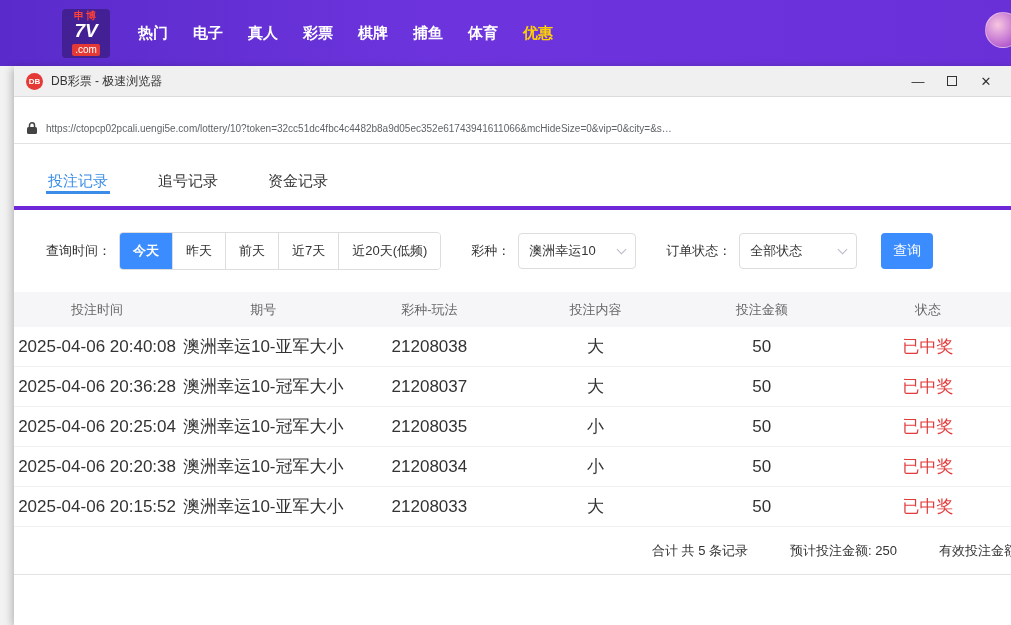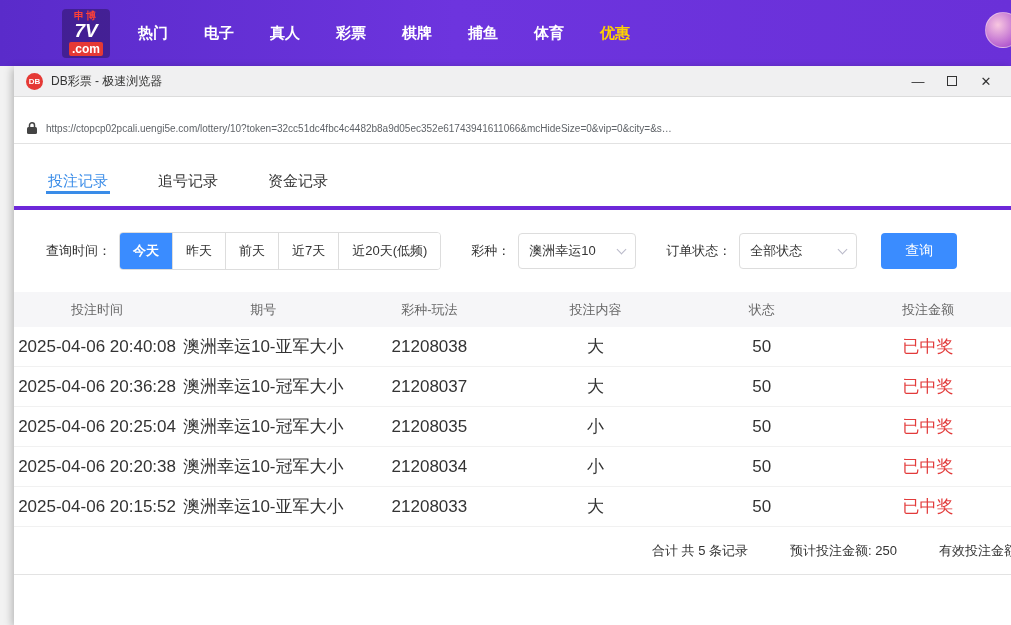--- a/index.html
+++ b/index.html
@@ -3,22 +3,22 @@
 <meta charset="utf-8">
 <style>
   * { margin:0; padding:0; box-sizing:border-box; }
   html,body { width:1011px; height:625px; overflow:hidden; font-family:"Liberation Sans","DejaVu Sans",sans-serif; background:#f2f2f2; }
 
   
   .topbar { position:relative; height:66px; background:linear-gradient(90deg,#5a2bca 0%,#6d34de 45%,#6a30d8 100%); display:flex; align-items:center; }
   .logo { margin-left:62px; width:48px; text-align:center; background:rgba(0,0,0,.28); border-radius:4px; padding:2px 3px; line-height:1; cursor:pointer; }
   .logo-cn { display:block; color:#ff4136; font-size:10px; font-weight:bold; letter-spacing:2px; }
   .logo-main { display:block; color:#fff; font-size:19px; font-weight:800; font-style:italic; }
-  .logo-sub { display:inline-block; background:#e53935; color:#fff; font-size:12px; padding:1px 3px; border-radius:2px;font-weight:bold; }
-  .nav { display:flex; margin-left:26px; gap:32px; }
+  .logo-sub { display:inline-block; background:#e53935; color:#fff; font-size:10px; padding:1px 3px; border-radius:2px; }
+  .nav { display:flex; margin-left:26px; gap:21px; }
   .nav-item { color:#fff; font-size:15px; font-weight:bold; cursor:pointer; padding:6px 2px; }
   .nav-item.promo { color:#ffd200; }
   .avatar { position:absolute; right:-10px; top:12px; width:36px; height:36px; border-radius:50%; background:radial-gradient(circle at 35% 35%, #f8c7e0, #b65fd0 70%, #7a3bb0); border:1px solid rgba(255,255,255,.4); cursor:pointer; }
 
   
   .window { position:absolute; left:14px; right:0; top:66px; bottom:0; background:#fff; box-shadow:-2px 2px 8px rgba(0,0,0,.25); display:flex; flex-direction:column;gap:16px; }
   .titlebar { height:31px; background:#f0f0f1; border-bottom:1px solid #dcdcdc; display:flex; align-items:center; padding:0 8px 0 12px; flex:0 0 auto; }
   .app-badge { width:17px; height:17px; border-radius:50%; background:#e53935; color:#fff; font-size:8px; font-weight:bold; display:flex; align-items:center; justify-content:center; margin-right:8px; }
   .win-title { font-size:12px; color:#333; }
   .win-controls { margin-left:auto; display:flex; align-items:center; }
@@ -37,21 +37,21 @@
 
   .filters { display:flex; align-items:center; padding:22px 0 22px 32px; font-size:13px; color:#333; }
   .filter-label { margin-right:8px; }
   .seg { display:flex; border:1px solid #ddd; border-radius:4px; overflow:hidden; }
   .seg-btn { padding:9px 13px; font-size:13px; color:#333; background:#fff; border-right:1px solid #ddd; cursor:pointer; white-space:nowrap; }
   .seg-btn:last-child { border-right:none; }
   .seg-btn.active { background:#3a8cff; color:#fff;font-weight:bold; }
   .sel-label { margin-left:30px; margin-right:8px; }
   .select { display:flex; align-items:center; justify-content:space-between; border:1px solid #ddd; border-radius:4px; height:36px; padding:0 10px; min-width:118px; color:#333; cursor:pointer; background:#fff; }
   .chevron { width:7px; height:7px; border-right:1px solid #b9b9c9; border-bottom:1px solid #b9b9c9; transform:rotate(45deg); margin-left:10px; margin-top:-3px; }
-  .query-btn { margin-left:24px; background:#3a8cff; color:#fff; border:none; border-radius:4px; height:36px; padding:0 24px; font-size:14px; cursor:pointer; font-family:inherit; }
+  .query-btn { margin-left:24px; background:#3a8cff; color:#fff; border:none; border-radius:4px; height:36px; padding:0 12px; font-size:14px; cursor:pointer; font-family:inherit; }
 
   .thead { display:grid; grid-template-columns:repeat(6,1fr); background:#f6f6f8; height:35px; align-items:center; font-size:13px; color:#666; }
   .trow { display:grid; grid-template-columns:repeat(6,1fr); height:40px; align-items:center; font-size:17px; color:#333; border-bottom:1px solid #f1f1f1; }
   .cell { text-align:center; white-space:nowrap; overflow:hidden; }
   .status-win { color:#e23b3b; }
 
   .summary { display:flex; justify-content:flex-end; align-items:center; gap:42px; height:48px; font-size:13px; color:#333; border-bottom:1px solid #e3e3e3; white-space:nowrap; overflow:hidden; padding-right:0; }
   .summary span:last-child { margin-right:-6px; }
 </style>
 </head>
@@ -127,22 +127,22 @@
         <span class="chevron"></span>
       </div>
       <button class="query-btn">查询</button>
     </div>
 
     <div class="thead">
       <span class="cell">投注时间</span>
       <span class="cell">期号</span>
       <span class="cell">彩种-玩法</span>
       <span class="cell">投注内容</span>
+      <span class="cell">投注金额</span>
       <span class="cell">状态</span>
-      <span class="cell">投注金额</span>
     </div>
 
     <div class="trow">
       <span class="cell">2025-04-06 20:40:08</span>
       <span class="cell">澳洲幸运10-亚军大小</span>
       <span class="cell">21208038</span>
       <span class="cell">大</span>
       <span class="cell">50</span>
       <span class="cell status-win">已中奖</span>
     </div>

